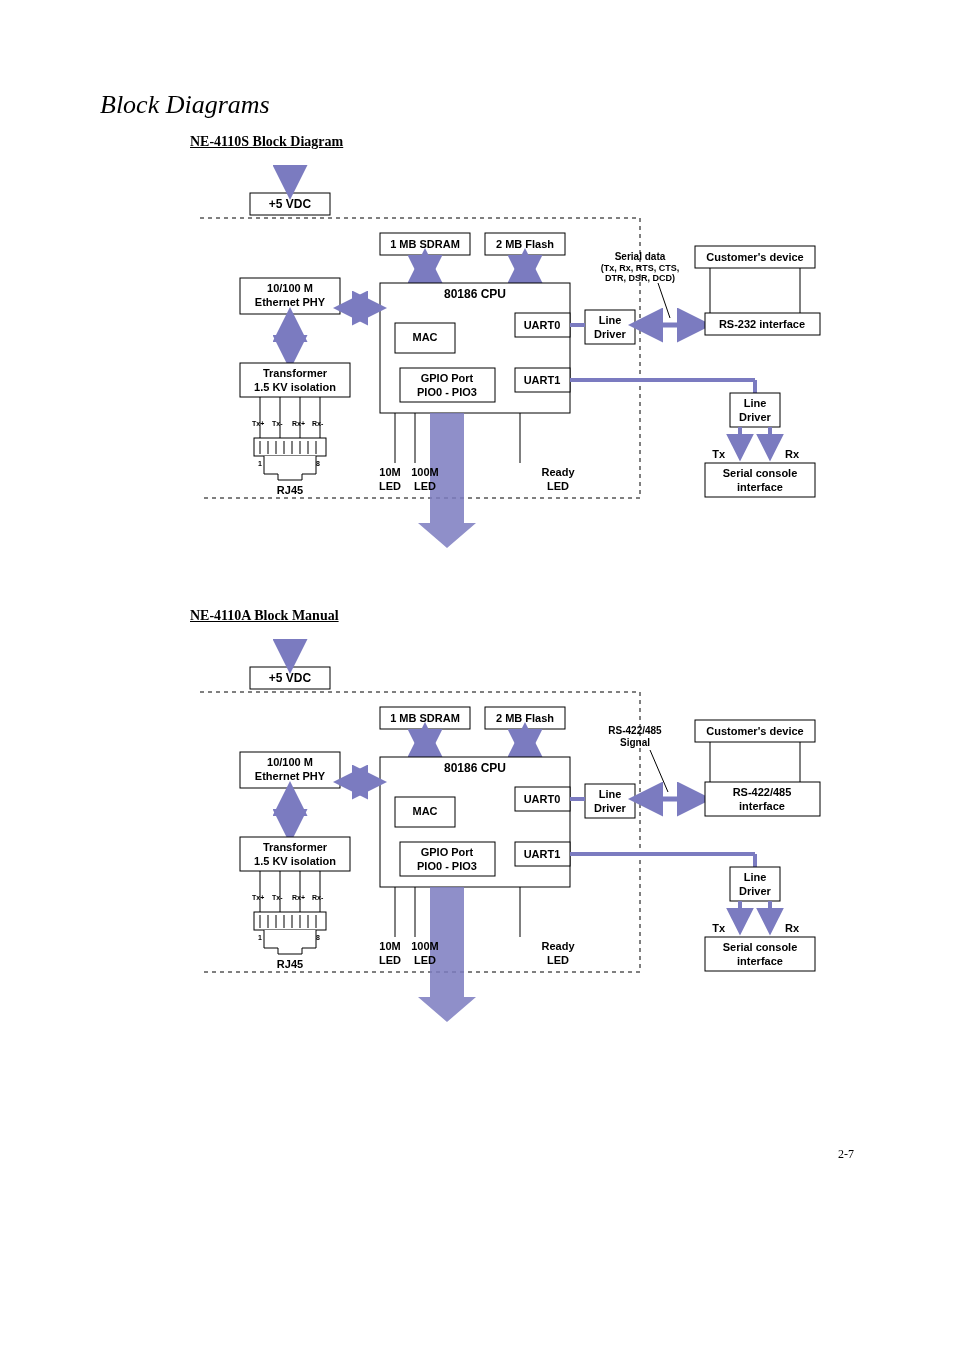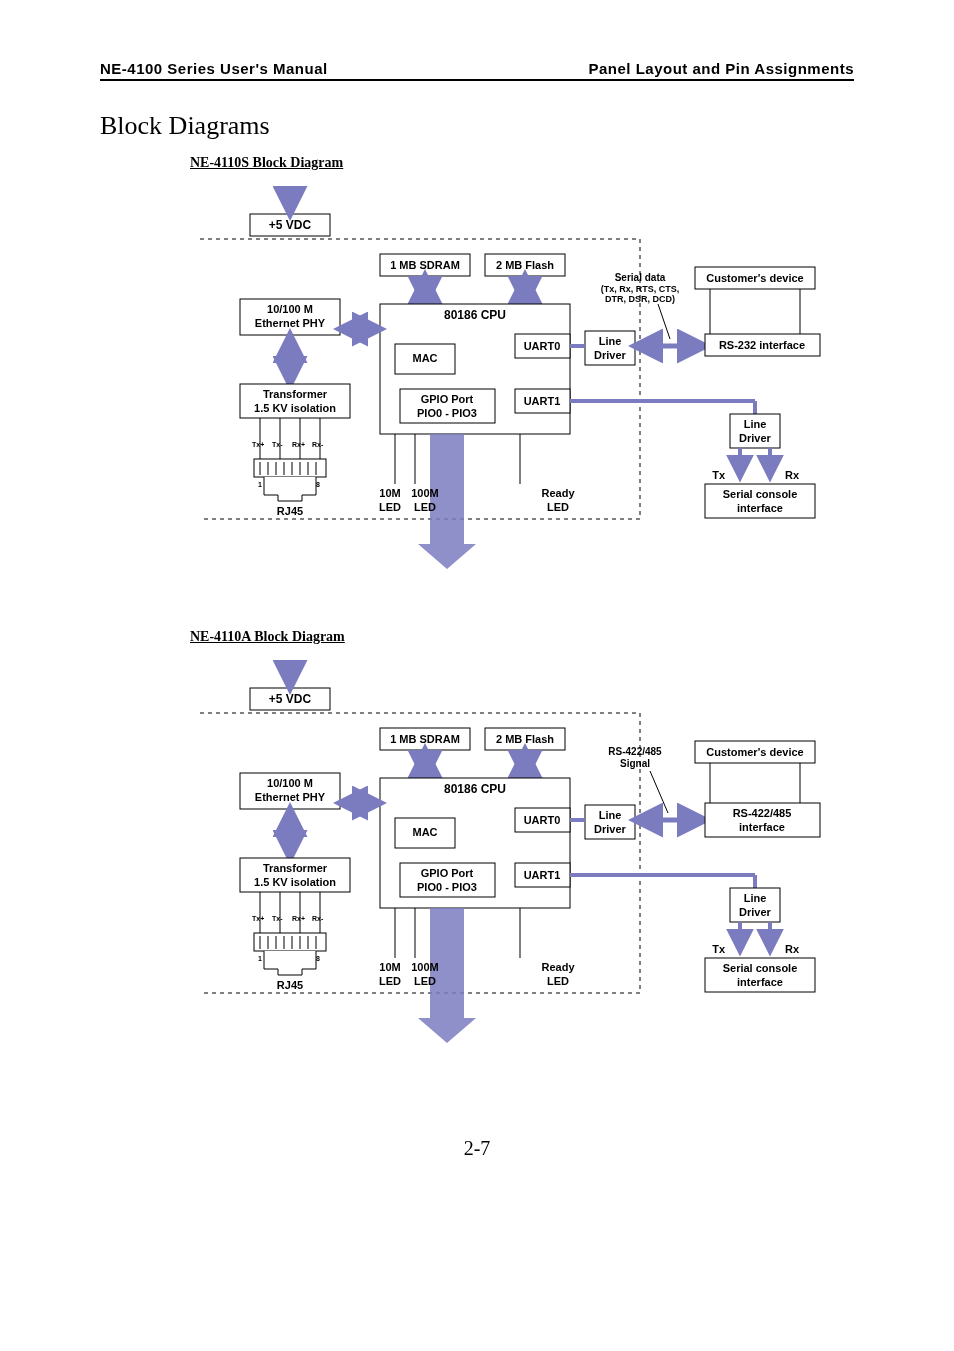--- a/index.html
+++ b/index.html
@@ -20,50 +20,47 @@
     font-weight: bold;
     font-size: 15px;
     padding-bottom: 2px;
     letter-spacing: .5px;
   }
   h2.section {
     font-family: "Times New Roman", serif;
     font-weight: normal;
     font-size: 26px;
     margin: 30px 0 6px 0;
+    font-style: italic;
   }
   h3.diagram-title {
     font-family: "Times New Roman", serif;
     font-weight: bold;
     font-size: 14px;
     text-decoration: underline;
     margin-left: 90px;
     margin-bottom: 8px;
   }
   .diagram-wrap {
     margin-left: 90px;
     margin-bottom: 50px;
     font-weight: bold;
   }
   .pgnum {
-    text-align: center;
+    text-align: right;
     font-family: "Times New Roman", serif;
-    font-size: 20px;
-    margin-top: 84px;
+    font-size: 12px;
+    margin-top: 115px;
   }
   svg { display:block; }
 </style>
 </head>
 <body>
 
 <div class="page">
-  <div class="hdr">
-    <span>NE-4100 Series User's Manual</span>
-    <span>Panel Layout and Pin Assignments</span>
-  </div>
 
   <h2 class="section">Block Diagrams</h2>
 
   <h3 class="diagram-title">NE-4110S Block Diagram</h3>
   <div class="diagram-wrap">
     <svg viewBox="0 0 660 400" width="660" height="400">
       <defs>
         <marker id="arr0" viewBox="0 0 10 10" refX="8" refY="5" markerWidth="7" markerHeight="7" orient="auto-start-reverse">
           <path d="M0,0 L10,5 L0,10 z" fill="#7b7bc0"></path>
         </marker>
@@ -176,21 +173,21 @@
       <line x1="580" y1="298" x2="580" y2="269" stroke="#7b7bc0" stroke-width="4" marker-start="url(#arr0)"></line>
       <text x="535" y="300" text-anchor="end" font-size="11">Tx</text>
       <text x="595" y="300" font-size="11">Rx</text>
 
       <rect x="515" y="305" width="110" height="34" fill="#fff" stroke="#000"></rect>
       <text x="570" y="319" text-anchor="middle" font-size="11">Serial console</text>
       <text x="570" y="333" text-anchor="middle" font-size="11">interface</text>
     </svg>
   </div>
 
-  <h3 class="diagram-title">NE-4110A Block Diagram</h3>
+  <h3 class="diagram-title">NE-4110A Block Manual</h3>
   <div class="diagram-wrap">
     <svg viewBox="0 0 660 400" width="660" height="400">
       <defs>
         <marker id="arr1" viewBox="0 0 10 10" refX="8" refY="5" markerWidth="7" markerHeight="7" orient="auto-start-reverse">
           <path d="M0,0 L10,5 L0,10 z" fill="#7b7bc0"></path>
         </marker>
       </defs>
 
       <rect x="60" y="35" width="80" height="22" fill="#fff" stroke="#000"></rect>
       <text x="100" y="50" text-anchor="middle" font-size="12">+5 VDC</text>

